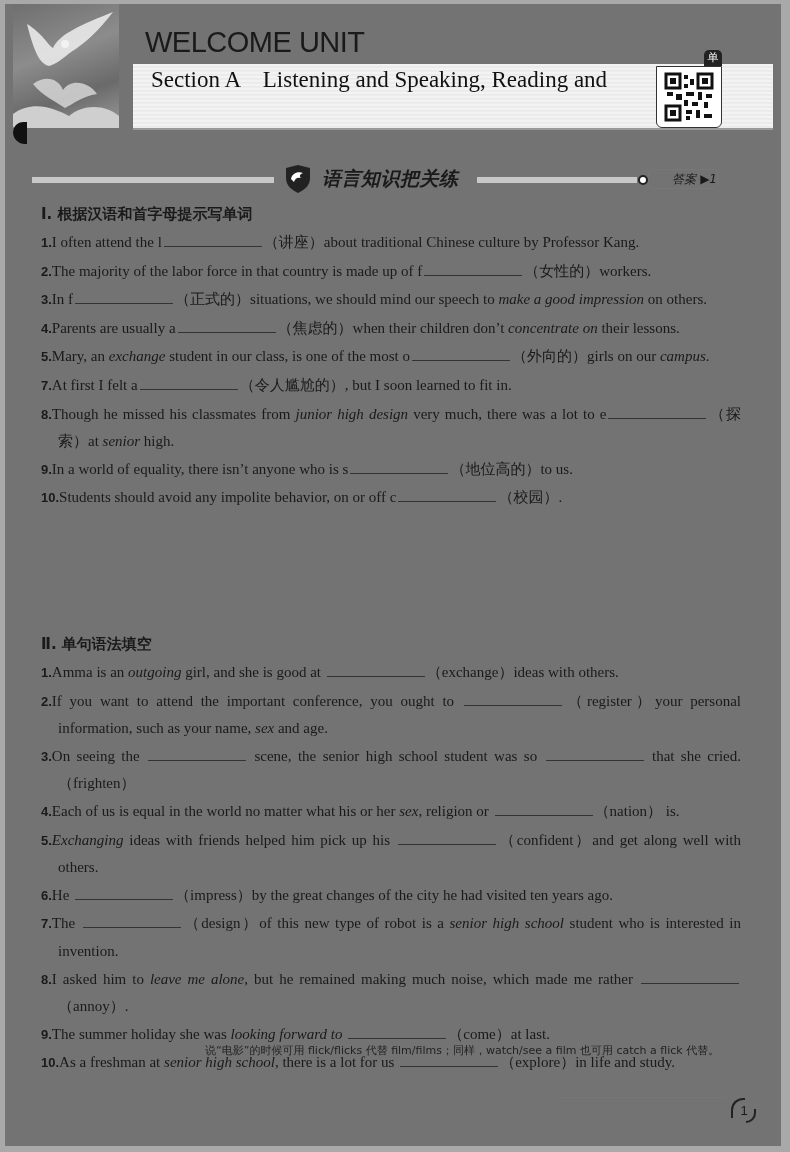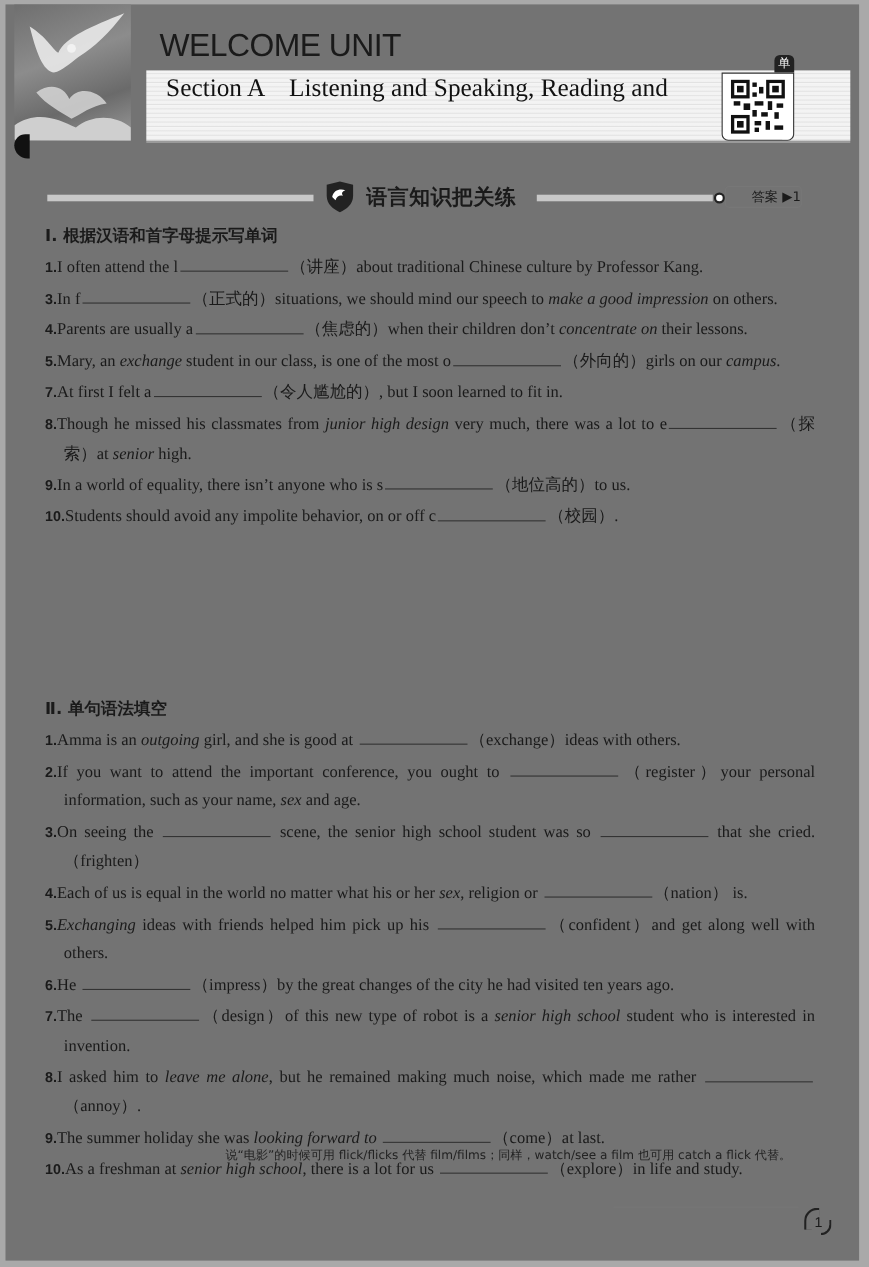--- a/index.html
+++ b/index.html
@@ -47,21 +47,21 @@
     background: #222; color: #fff; font-size: 11px; text-align: center;
     border-radius: 5px 5px 0 0; height: 16px; line-height: 16px;
     font-family: "DejaVu Sans", sans-serif;
     margin-left: 48px;
   }
   .qr-code {
     background: #fff; border: 1.5px solid #333; border-radius: 0 0 6px 6px;
     height: 60px; display: flex; align-items: center; justify-content: center;
   }
   
-  .practice-header { position: absolute; left: 38px; top: 160px; width: 700px; height: 30px; }
+  .practice-header { position: absolute; left: 27px; top: 160px; width: 700px; height: 30px; font-style: italic; }
   .rule-left { position: absolute; left: 0; top: 13px; width: 242px; height: 6px; background: #c8c8c8; }
   .rule-right { position: absolute; left: 445px; top: 13px; width: 160px; height: 6px; background: #c8c8c8; }
   .shield-icon { position: absolute; left: 250px; top: 0; }
   .practice-title {
     position: absolute; left: 290px; top: 2px; font-size: 19px; font-weight: bold;
     font-family: "DejaVu Sans", sans-serif; letter-spacing: 0.5px;
   }
   .answer-dot {
     position: absolute; left: 606px; top: 11px; width: 6px; height: 6px;
     border: 2px solid #222; border-radius: 50%; background: #fff;
@@ -168,20 +168,21 @@
     <div class="answer-tag">
       <span>答案</span>
       <span>▶</span><span>1</span>
     </div>
   </div>
 
   <div class="part" id="part1" style="top:198px;">
     <div class="part-title">Ⅰ. 根据汉语和首字母提示写单词</div>
     <div class="qlist">
         <p class="q"><span class="num">1.</span><span>I often attend the l</span><span class="blank"></span><span>（讲座）about traditional Chinese culture by Professor Kang.</span></p>
+        <p class="q"><span class="num">2.</span><span>The majority of the labor force in that country is made up of f</span><span class="blank"></span><span>（女性的）workers.</span></p>
         <p class="q"><span class="num">3.</span><span>In f</span><span class="blank"></span><span>（正式的）situations, we should mind our speech to </span><i>make a good impression</i><span> on others.</span></p>
         <p class="q"><span class="num">4.</span><span>Parents are usually a</span><span class="blank"></span><span>（焦虑的）when their children don’t </span><i>concentrate on</i><span> their lessons.</span></p>
         <p class="q"><span class="num">5.</span><span>Mary, an </span><i>exchange</i><span> student in our class, is one of the most o</span><span class="blank"></span><span>（外向的）girls on our </span><i>campus</i><span>.</span></p>
         <p class="q"><span class="num">7.</span><span>At first I felt a</span><span class="blank"></span><span>（令人尴尬的）, but I soon learned to fit in.</span></p>
         <p class="q"><span class="num">8.</span><span>Though he missed his classmates from </span><i>junior high design</i><span> very much, there was a lot to e</span><span class="blank"></span><span>（探索）at </span><i>senior</i><span> high.</span></p>
         <p class="q"><span class="num">9.</span><span>In a world of equality, there isn’t anyone who is s</span><span class="blank"></span><span>（地位高的）to us.</span></p>
         <p class="q"><span class="num">10.</span><span>Students should avoid any impolite behavior, on or off c</span><span class="blank"></span><span>（校园）.</span></p>
       </div>
   </div>
 

